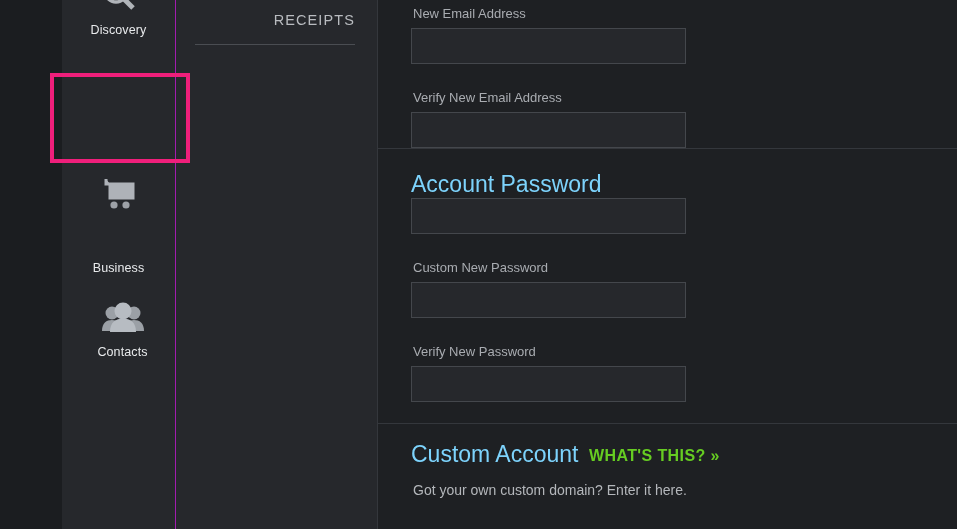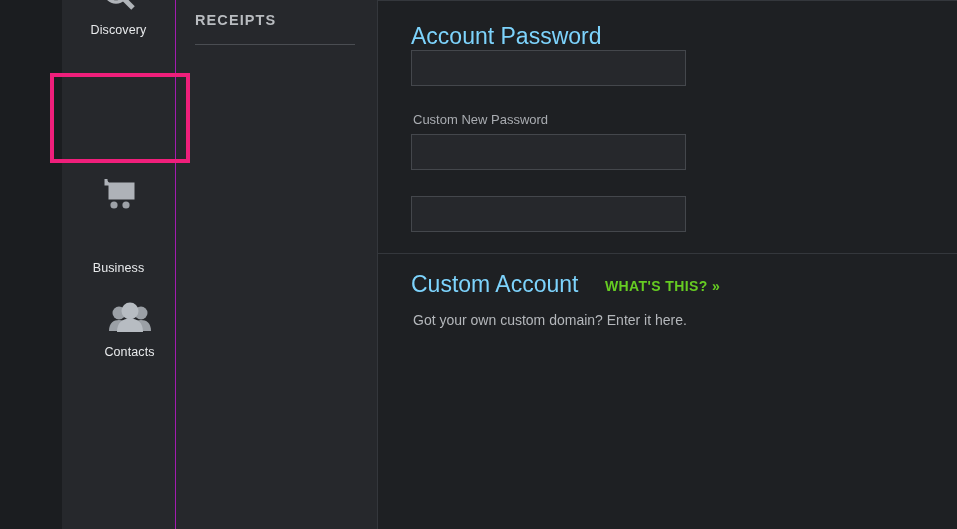--- a/index.html
+++ b/index.html
@@ -59,21 +59,21 @@
   .nav-item .nav-label {
     font-size: 12.5px;
     color: #e8eaec;
     line-height: 14px;
     letter-spacing: .1px;
   }
   
   #nav-discovery { position: absolute; top: -46px; left: 0; }
   #nav-stats     { position: absolute; top: 72px;  left: 0; }
   #nav-business  { position: absolute; top: 174px; left: 0; gap: 40px; }
-  #nav-contacts  { position: absolute; top: 276px; left: 11px; }
+  #nav-contacts  { position: absolute; top: 276px; left: 4px; }
 
   
   .highlight-box {
     position: absolute;
     left: 50px;
     top: 73px;
     width: 140px;
     height: 90px;
     border: 4px solid #ef1f7b;
     box-sizing: border-box;
@@ -90,21 +90,22 @@
     border-right: 1px solid #34373c;
     box-sizing: border-box;
     padding: 10px 22px 0 19px;
   }
   .midpanel .section-title {
     font-size: 14.5px;
     letter-spacing: 1.1px;
     color: #b9bcc0;
     margin: 0;
     padding-top: 2px;
-    font-weight: bold;
+    font-weight: normal;
+    text-align: right;
   }
   .midpanel .rule {
     height: 1px;
     background: #4a4d52;
     margin-top: 16px;
   }
 
   
   .content {
     flex: 1 1 auto;
@@ -149,24 +150,24 @@
     font-size: 23px;
     font-weight: normal;
     color: #7dd3fc;
     margin: 0;
     line-height: 28px;
     display: inline-block;
     vertical-align: middle;
   }
   .whats-this {
     color: #66cc22;
-    font-size: 14px;
+    font-size: 16px;
     font-weight: bold;
     letter-spacing: .4px;
-    margin-left: 22px;
+    margin-left: 6px;
     display: inline-block;
     vertical-align: middle;
     position: relative;
     top: 2px;
     text-decoration: none;
   }
   .sec-sub {
     font-size: 14px;
     color: #b4b7bb;
     margin: 13px 0 0 2px;
@@ -228,31 +229,39 @@
 
   <div class="highlight-box"></div>
 
   <aside class="midpanel">
     <h2 class="section-title">RECEIPTS</h2>
     <div class="rule"></div>
   </aside>
 
   <main class="content">
 
+    <section class="content-section block-email">
+      <p class="field-label">New Email Address</p>
+      <input class="text-input" type="text" placeholder="" style="">
+
+      <p class="field-label">Verify New Email Address</p>
+      <input class="text-input" type="text" placeholder="" style="">
+    </section>
 
     <div class="sec-divider"></div>
 
     <section class="content-section block-pass">
       <h1 class="sec-heading">Account Password</h1>
 
       <input class="text-input" type="password" placeholder="" style="">
 
       <p class="field-label">Custom New Password</p>
       <input class="text-input" type="password" placeholder="" style="">
 
+      <p class="field-label">Verify New Password</p>
       <input class="text-input" type="password" placeholder="" style="">
     </section>
 
     <div class="sec-divider" style="margin-top:21px;"></div>
 
     <section class="content-section block-domain">
       <h1 class="sec-heading">Custom Account</h1>
       <a class="whats-this" href="#">WHAT'S THIS? »</a>
       <p class="sec-sub">Got your own custom domain? Enter it here.</p>
     </section>

